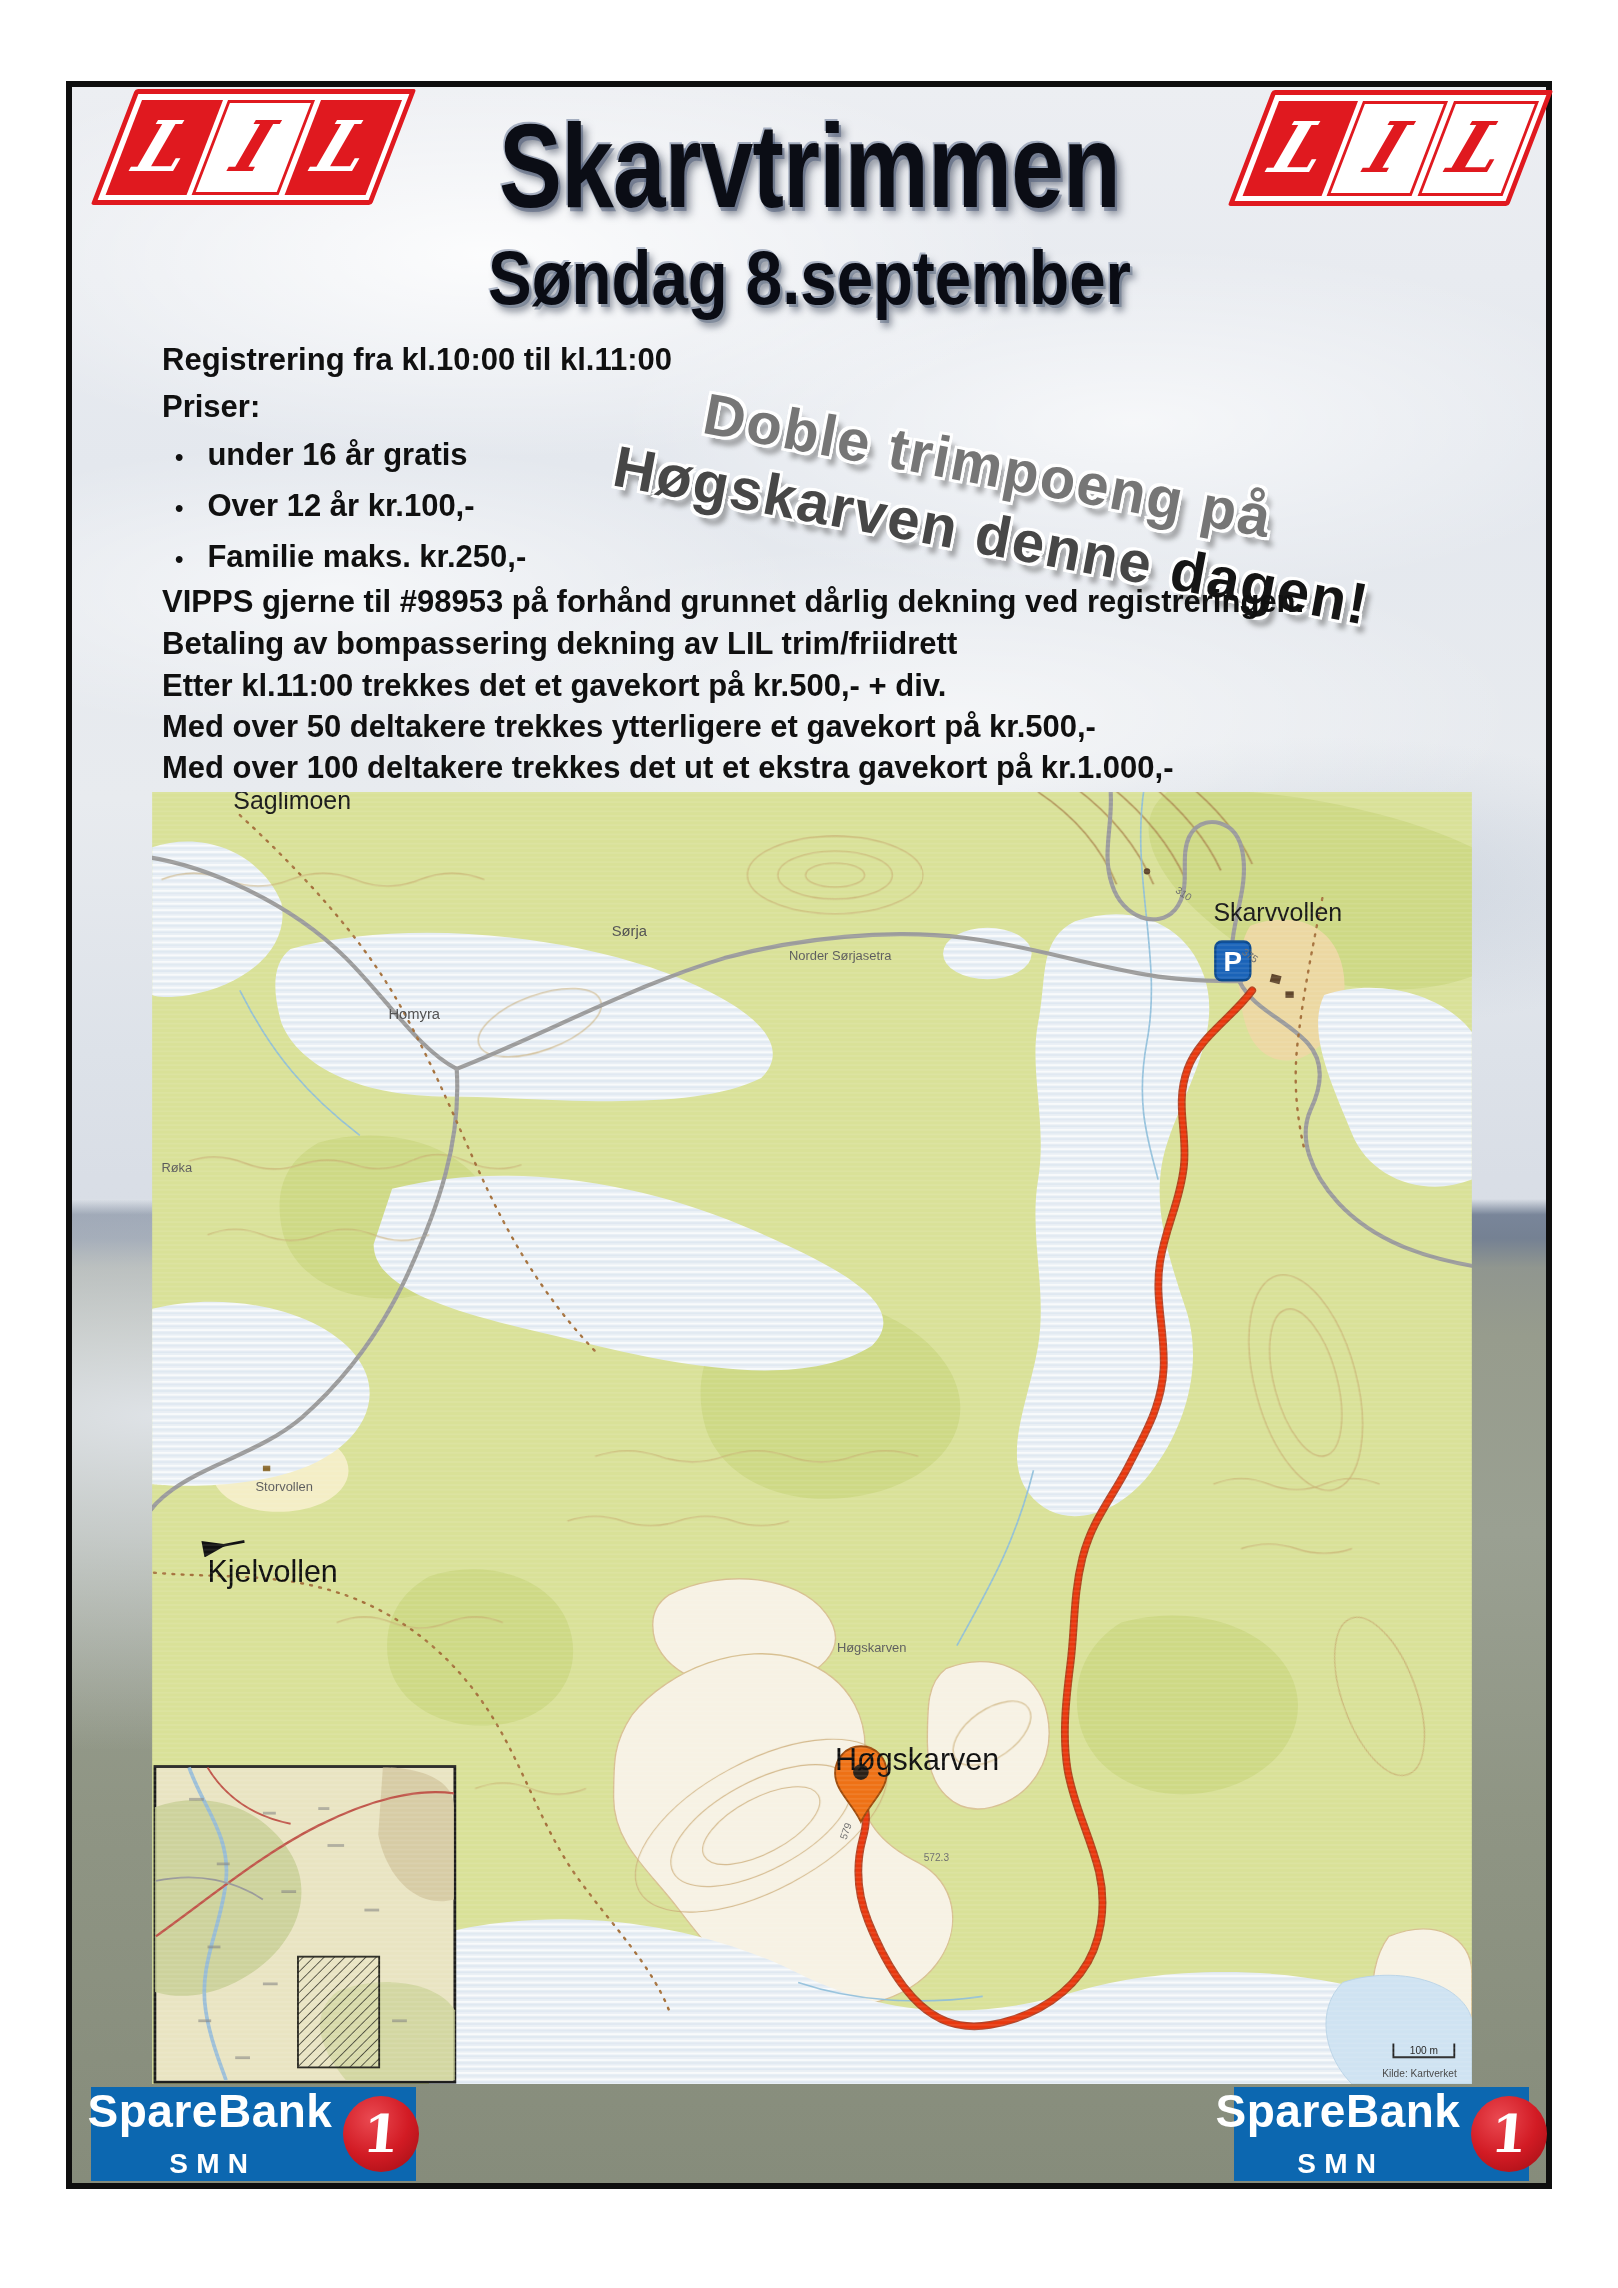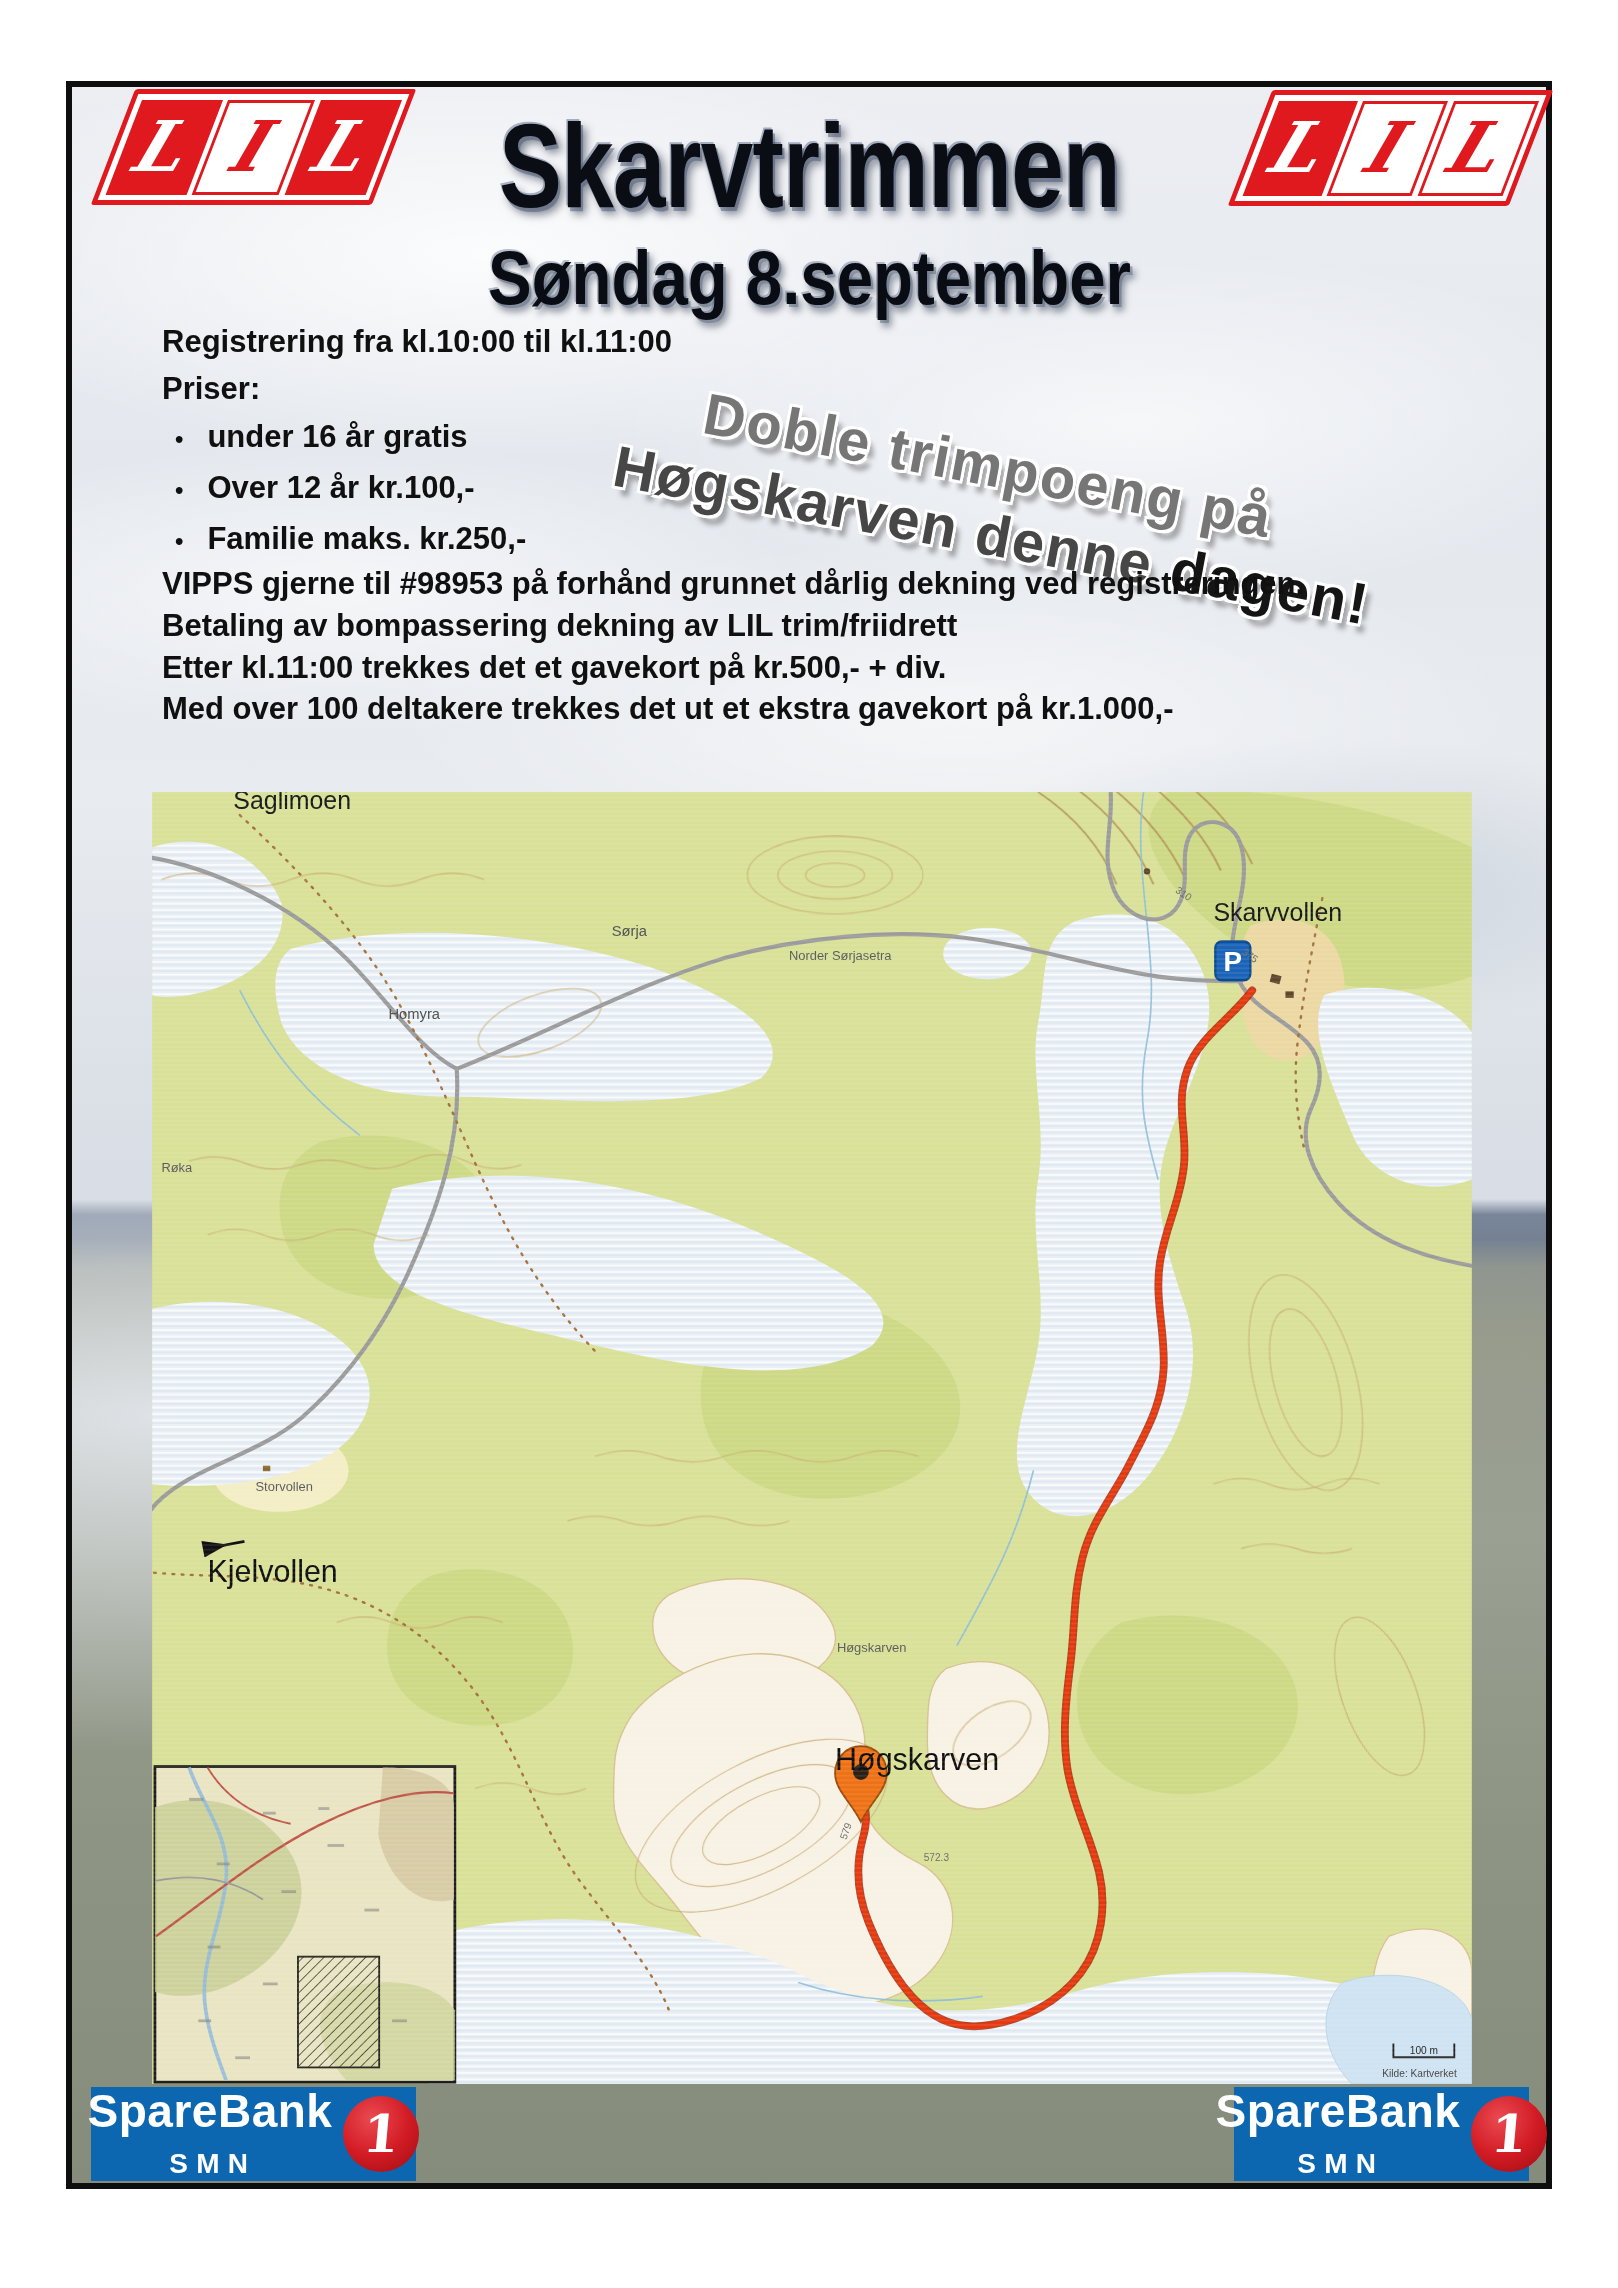--- a/index.html
+++ b/index.html
@@ -63,21 +63,21 @@
   .promo .ol{
     text-shadow:
       -2.8px -2.8px 0 #fff, 2.8px -2.8px 0 #fff, -2.8px 2.8px 0 #fff, 2.8px 2.8px 0 #fff,
       0 -2.8px 0 #fff, 0 2.8px 0 #fff, -2.8px 0 0 #fff, 2.8px 0 0 #fff,
       7.4px 8.3px 5.5px rgba(70,70,70,.45);
   }
   .promo-l1{margin-left:79px;color:#767676;}
   .promo-l2{color:#474747;}
   .promo-l2 .dark{color:#151515;margin-left:18.5px;}
   
-  .info{position:absolute;left:162px;top:326px;width:1200px;color:#101010;font-weight:700;font-size:31px;}
+  .info{position:absolute;left:162px;top:344px;width:1200px;color:#101010;font-weight:700;font-size:31px;}
   .info .ln{line-height:32px;}
   .ln.b{display:flex;align-items:baseline;}
   .dot{font-size:24px;margin:0 24px 0 13px;}
   .mb16{margin-bottom:14.8px;} .mb18{margin-bottom:16.6px;}
   .mb12{margin-bottom:11px;} .mb11{margin-bottom:10px;} .mb10{margin-bottom:9.2px;}
   
   .map{position:absolute;left:152px;top:792px;width:1320px;height:1292px;}
   .map text{font-family:"Liberation Sans",sans-serif;}
   .lbl-sm{font-size:16px;fill:#4e4e4e;}
   .lbl-xs{font-size:14px;fill:#5a5a5a;}
@@ -155,20 +155,21 @@
         <span class="dot">•</span>
         <span>Over 12 år kr.100,-</span>
       </div>
     <div class="ln b mb12">
         <span class="dot">•</span>
         <span>Familie maks. kr.250,-</span>
       </div>
     <div class="ln mb11">VIPPS gjerne til #98953 på forhånd grunnet dårlig dekning ved registreringen.</div>
     <div class="ln mb11">Betaling av bompassering dekning av LIL trim/friidrett</div>
     <div class="ln mb10">Etter kl.11:00 trekkes det et gavekort på kr.500,- + div.</div>
+    <div class="ln mb10">Med over 50 deltakere trekkes ytterligere et gavekort på kr.500,-</div>
     <div class="ln">Med over 100 deltakere trekkes det ut et ekstra gavekort på kr.1.000,-</div>
   </div>
 
   <svg class="map" viewBox="0 0 1430 1400" xmlns="http://www.w3.org/2000/svg">
     <defs>
       <pattern id="marsh" width="10" height="7" patternUnits="userSpaceOnUse">
         <rect width="10" height="7" fill="#e9eff5"></rect>
         <line x1="0" y1="2" x2="10" y2="2" stroke="#ffffff" stroke-width="1.4"></line>
         <line x1="0" y1="5" x2="10" y2="5" stroke="#d4e1ec" stroke-width="0.9"></line>
       </pattern>

